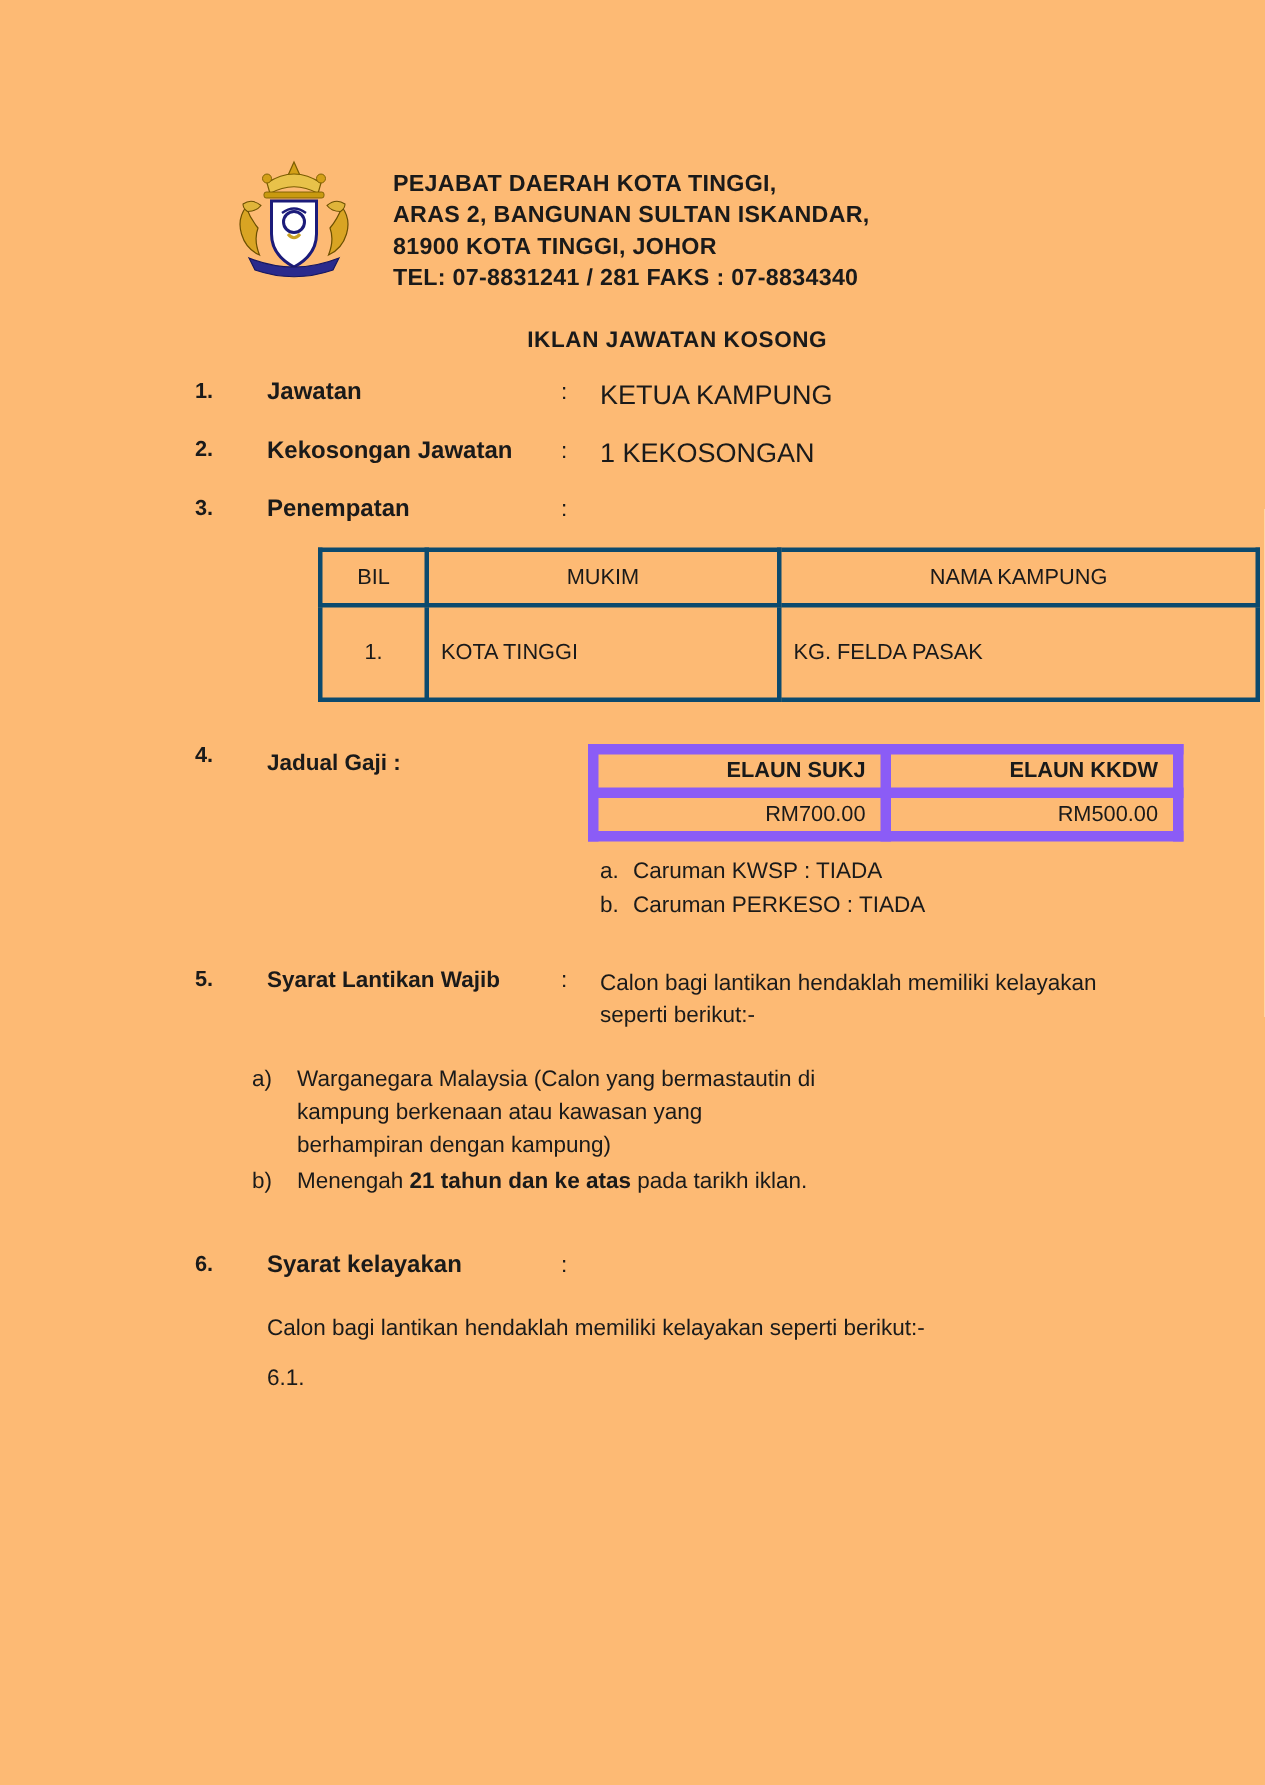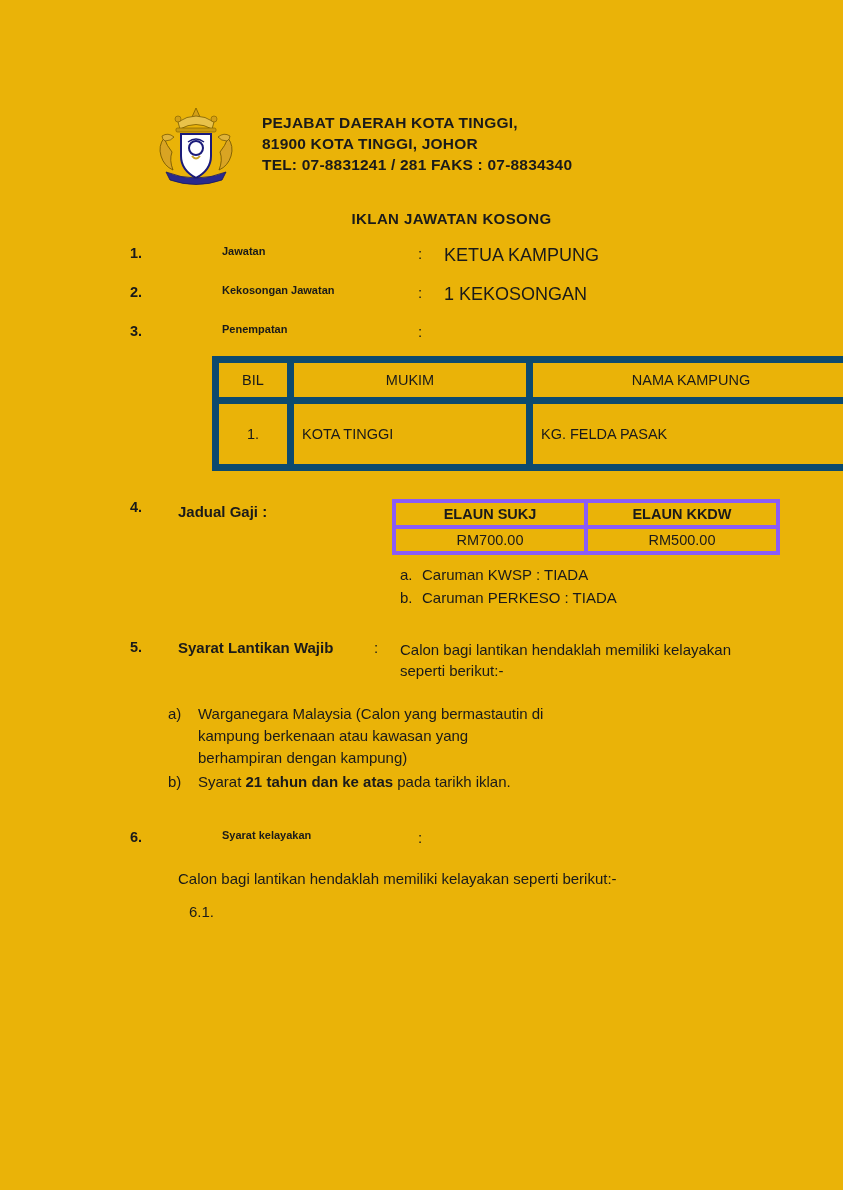--- a/index.html
+++ b/index.html
@@ -11,21 +11,21 @@
     width: 843px;
     height: 1190px;
     font-family: "Liberation Sans", sans-serif;
     color: #1a1a1a;
     position: relative;
     overflow: hidden;
   }
   .page {
     position: absolute;
     inset: 0;
-    background: #eab308;
+    background: #fdba74;
   }
 
   
   .header {
     display: flex;
     align-items: flex-start;
     padding: 104px 0 0 148px;
   }
   .crest {
     width: 96px;
@@ -63,23 +63,22 @@
   }
   .num {
     width: 48px;
     flex: 0 0 48px;
     font-size: 14.5px;
     font-weight: bold;
   }
   .label {
     width: 196px;
     flex: 0 0 196px;
-    font-size: 11px;
-    font-weight: bold;
-    margin-left: 44px;
+    font-size: 16px;
+    font-weight: bold;
   }
   .colon {
     width: 26px;
     flex: 0 0 26px;
     font-size: 15px;
   }
   .value {
     font-size: 18px;
   }
 
@@ -88,21 +87,21 @@
     padding-left: 212px;
     margin-top: 16px;
   }
   table.placement {
     border-collapse: collapse;
     width: 568px;
     table-layout: fixed;
   }
   table.placement th,
   table.placement td {
-    border: 7px solid #0c4a6e;
+    border: 3px solid #0c4a6e;
     font-size: 14.5px;
     font-weight: normal;
     padding: 4px 8px;
     vertical-align: middle;
   }
   table.placement th {
     text-align: center;
     height: 26px;
   }
   table.placement td {
@@ -125,24 +124,24 @@
     font-size: 15px;
     font-weight: bold;
     padding-top: 4px;
   }
   table.salary {
     border-collapse: collapse;
     table-layout: fixed;
   }
   table.salary th,
   table.salary td {
-    border: 4px solid #8b5cf6;
+    border: 7px solid #8b5cf6;
     font-size: 14.5px;
     padding: 3px 10px;
-    text-align: center;
+    text-align: right;
   }
   table.salary th {
     font-weight: bold;
     font-size: 14.5px;
   }
   .s-col { width: 168px; }
 
   .contrib {
     padding-left: 400px;
     margin-top: 8px;
@@ -206,21 +205,20 @@
   }
   .numlist {
     margin-top: 14px;
     padding-left: 178px;
   }
   .numlist-item {
     display: flex;
     font-size: 15px;
     line-height: 22px;
     margin-bottom: 2px;
-    margin-left: 11px;
   }
   .numlist-mark {
     width: 58px;
     flex: 0 0 58px;
   }
   .numlist-text {
     max-width: 540px;
   }
 </style>
 </head>
@@ -248,20 +246,21 @@
         <path d="M33 30 h30 v22 q0 14 -15 22 q-15 -8 -15 -22 z" fill="#ffffff" stroke="#1b1b7a" stroke-width="2"></path>
         <circle cx="48" cy="44" r="7" fill="none" stroke="#1b1b7a" stroke-width="2"></circle>
         <path d="M44 52 q4 5 8 0" fill="none" stroke="#c9a227" stroke-width="2"></path>
         <path d="M40 38 q8 -6 16 0" fill="none" stroke="#1b1b7a" stroke-width="1.5"></path>
 
         <path d="M18 68 q30 12 60 0 l-4 8 q-26 9 -52 0 z" fill="#2a2a8c" stroke="#16165e" stroke-width="0.8"></path>
       </svg>
     </div>
     <div class="org-block">
       <div class="org-line">PEJABAT DAERAH KOTA TINGGI,</div>
+      <div class="org-line">ARAS 2, BANGUNAN SULTAN ISKANDAR,</div>
       <div class="org-line">81900 KOTA TINGGI, JOHOR</div>
       <div class="org-line">TEL: 07-8831241 / 281 FAKS : 07-8834340</div>
     </div>
   </div>
 
   <div class="doc-title">IKLAN JAWATAN KOSONG</div>
 
   <div class="row">
     <div class="num">1.</div>
     <div class="label">Jawatan</div>
@@ -339,21 +338,21 @@
   </div>
 
   <div class="sublist">
     <div class="sub-item">
       <div class="sub-mark">a)</div>
       <div class="sub-text">Warganegara Malaysia (Calon yang bermastautin di kampung berkenaan atau kawasan yang berhampiran dengan kampung)</div>
     </div>
     <div class="sub-item">
       <div class="sub-mark">b)</div>
       <div class="sub-text">
-        <span>Syarat </span><span class="bold">21 tahun dan ke atas</span><span> pada tarikh iklan.</span>
+        <span>Menengah </span><span class="bold">21 tahun dan ke atas</span><span> pada tarikh iklan.</span>
       </div>
     </div>
   </div>
 
   <div class="sec6">
     <div class="row" style="padding-left:0; margin-top:0;">
       <div class="num">6.</div>
       <div class="label">Syarat kelayakan</div>
       <div class="colon">:</div>
     </div>

